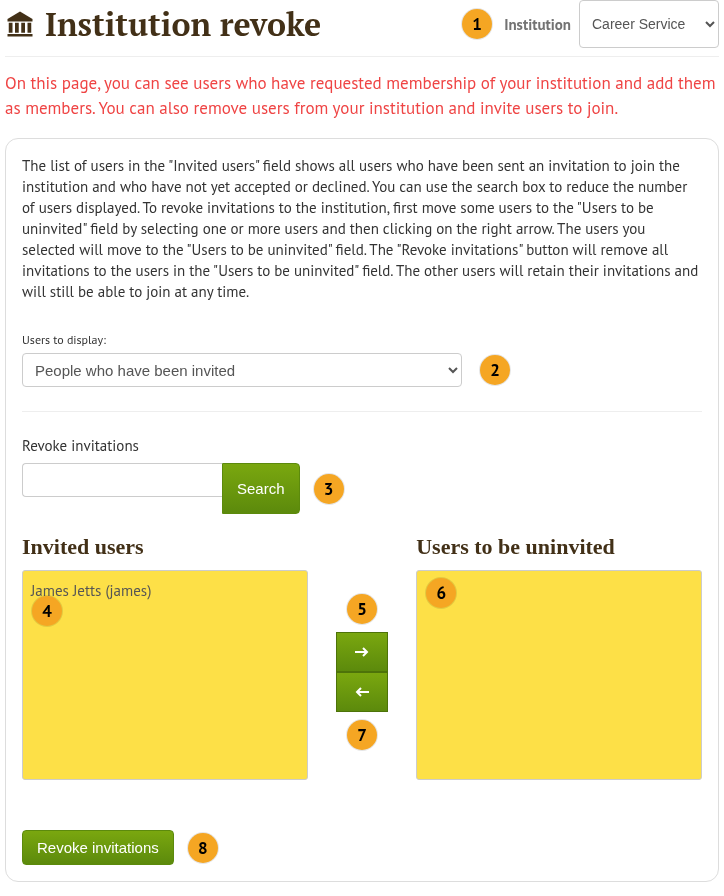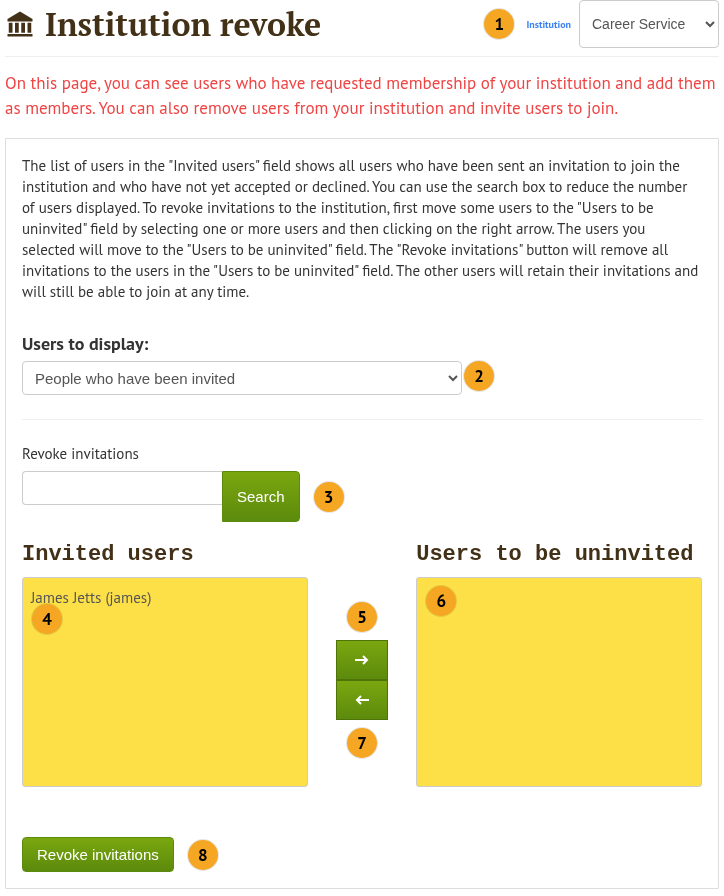--- a/index.html
+++ b/index.html
@@ -31,55 +31,54 @@
     margin: 0;
   }
   .institution-icon svg { display: block; }
   .header-right {
     display: flex;
     align-items: center;
     gap: 8px;
   }
   .inst-label {
     font-weight: 700;
-    color: #3b82f6;
-    font-size: 10px;
+    color: #737373;
+    font-size: 15px;
   }
   select.inst-select {
     height: 48px;
     border: 1px solid #ccc;
     border-radius: 4px;
     background: #fff;
     padding: 4px 8px;
     font-size: 14px;
     color: #555;
     min-width: 140px;
   }
   .intro {
     color: #ef4444;
     font-size: 17px;
     line-height: 1.45;
     margin: 14px 0 18px 0;
   }
   .panel {
     border: 1px solid #ddd;
-    border-radius: 1px;
+    border-radius: 13px;
     padding: 16px;
   }
   .help-text {
     color: #333;
     font-size: 15px;
     line-height: 1.4;
     margin-bottom: 30px;
   }
   .field-label {
     color: #333;
-    font-size: 18px;
+    font-size: 12px;
     margin-bottom: 6px;
-    font-weight: bold;
   }
   .select-wide {
     width: 440px;
     height: 34px;
     border: 1px solid #ccc;
     border-radius: 4px;
     padding: 4px 8px;
     font-size: 15px;
     color: #555;
     background: #fff;
@@ -125,21 +124,21 @@
   }
   .dual-list {
     display: flex;
     gap: 0;
     margin-top: 20px;
     align-items: flex-start;
     justify-content: space-between;
   }
   .list-col { width: 290px; }
   .list-heading {
-    font-family: Liberation Mono, monospace;
+    font-family: Liberation Serif, serif;
     font-weight: 700;
     color: #423017;
     font-size: 22px;
     margin: 0 0 10px 0;
   }
   .list-box {
     width: 100%;
     height: 210px;
     border: 1px solid #ccc;
     border-radius: 3px;
@@ -219,21 +218,21 @@
 </div>
 
 <p class="intro">On this page, you can see users who have requested membership of your institution and add them as members. You can also remove users from your institution and invite users to join.</p>
 
 <div class="panel">
 
   <div class="help-text">The list of users in the "Invited users" field shows all users who have been sent an invitation to join the institution and who have not yet accepted or declined. You can use the search box to reduce the number of users displayed. To revoke invitations to the institution, first move some users to the "Users to be uninvited" field by selecting one or more users and then clicking on the right arrow. The users you selected will move to the "Users to be uninvited" field. The "Revoke invitations" button will remove all invitations to the users in the "Users to be uninvited" field. The other users will retain their invitations and will still be able to join at any time.</div>
 
   <div class="rel">
     <div class="field-label rowgap">Users to display:</div>
-    <div style="display:flex; gap:2px;">
+    <div style="display:flex; align-items:center; gap:18px;">
       <select class="select-wide">
         <option>People who have been invited</option>
       </select>
       <div class="annot" style="position:static;">2</div>
     </div>
   </div>
 
   <div class="divider"></div>
 
   <div class="section-title">Revoke invitations</div>

